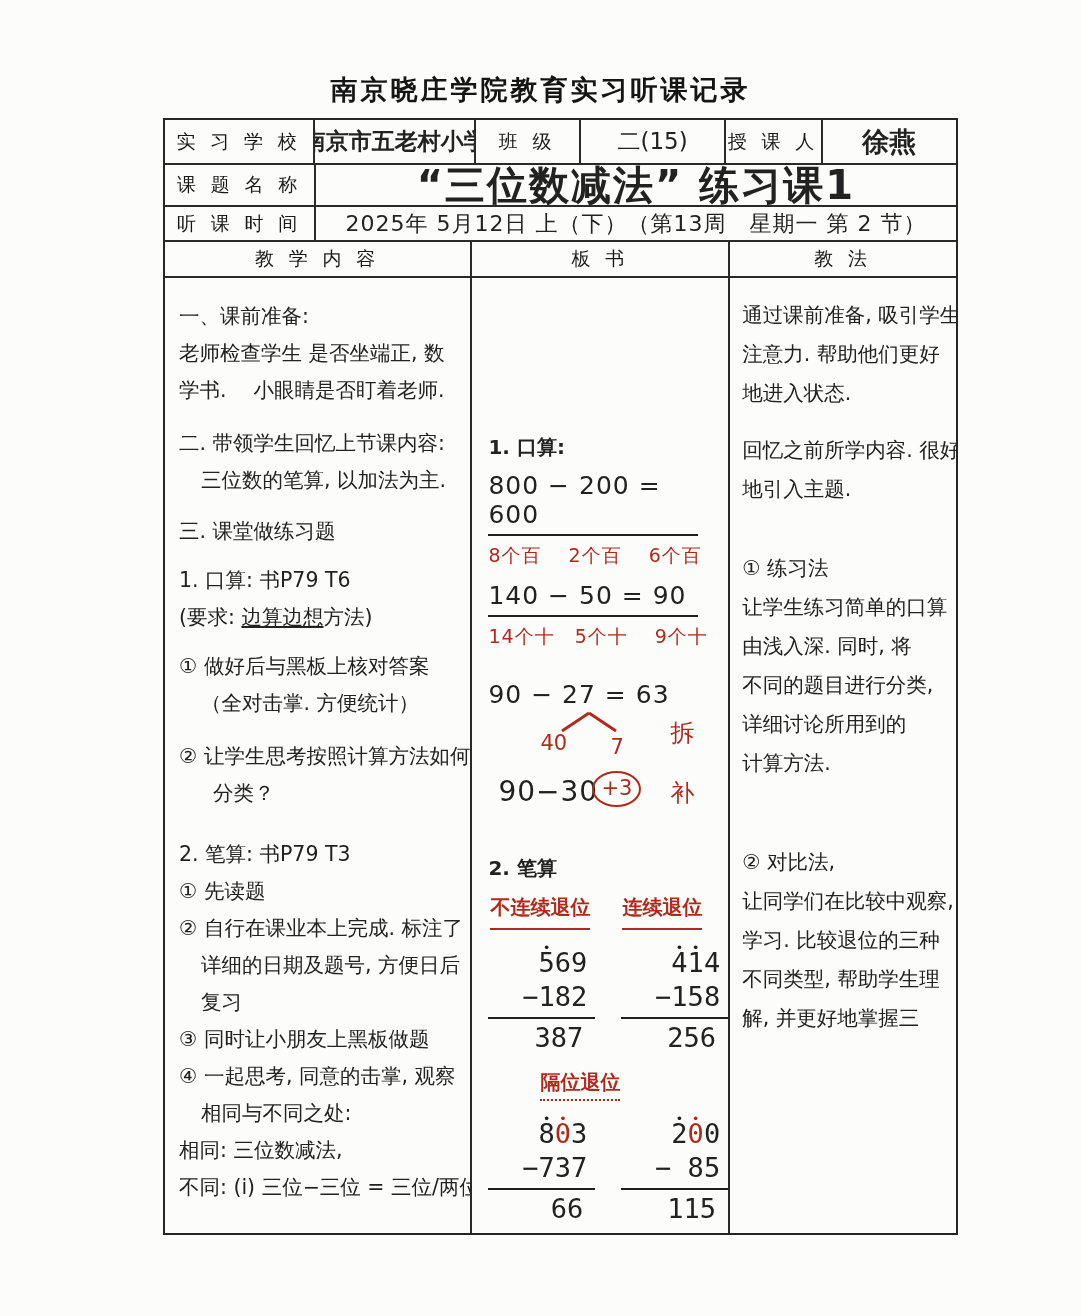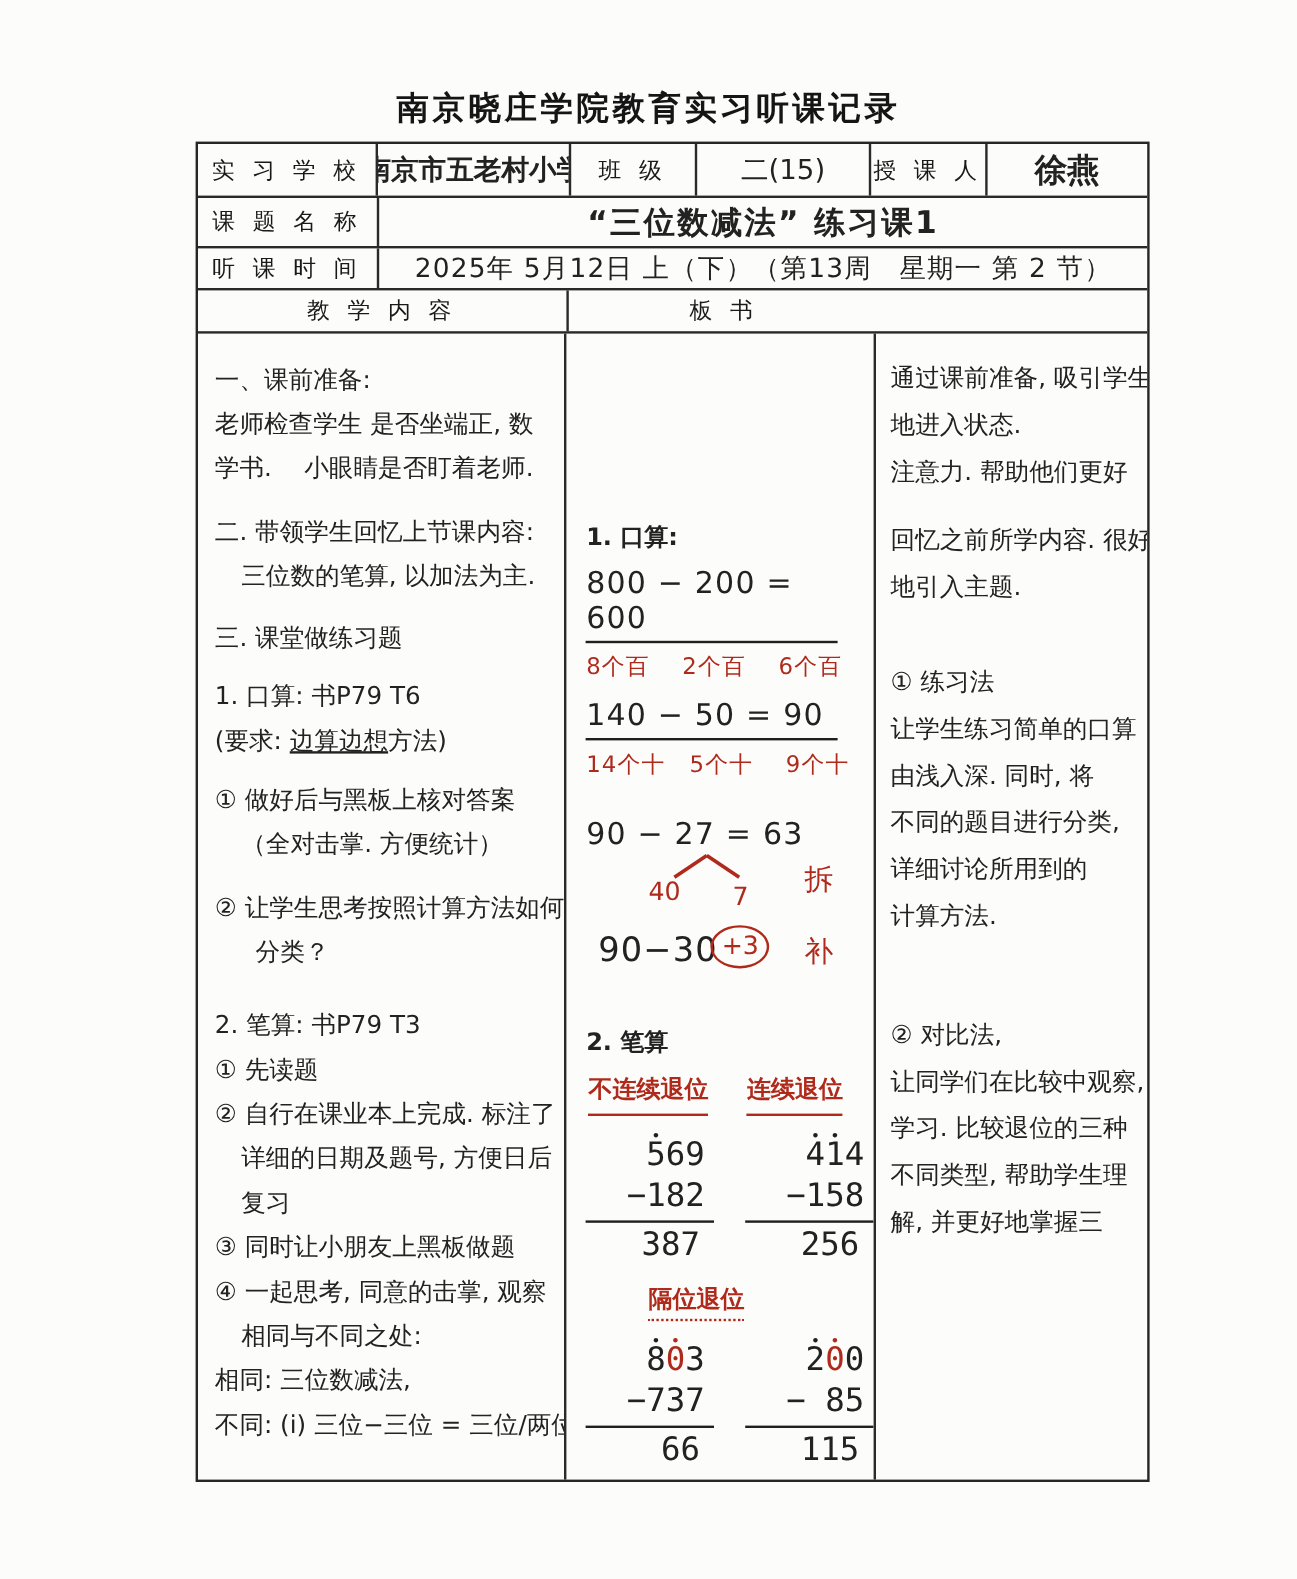--- a/index.html
+++ b/index.html
@@ -26,21 +26,21 @@
   .w-class-lab{width:105px;}
   .w-class{width:146px;}
   .w-teach-lab{width:97px;}
   .w-teach{width:134px;}
   .c1{width:309px;}
   .c2{width:259px;}
   .c3{width:227px;}
   .school-hw{font-size:23px;font-weight:bold;white-space:nowrap;}
   .class-hw{font-size:23px;}
   .teacher-hw{font-size:27px;font-weight:bold;}
-  .topic-hw{font-size:26px;font-weight:bold;letter-spacing:2px;}
+  .topic-hw{font-size:40px;font-weight:bold;letter-spacing:2px;}
   .time-hw{font-size:22px;letter-spacing:1px;}
   .colbody{display:block;padding:0;position:relative;}
   .teach-col{padding:20px 8px 0 14px;}
   .meth-col{padding:18px 6px 0 12px;}
   .tline{font-size:20.5px;line-height:37px;white-space:nowrap;}
   .mline{font-size:20.5px;line-height:39px;white-space:nowrap;}
   .g1{margin-top:16px;} .g2{margin-top:14px;} .g3{margin-top:12px;}
   .g4{margin-top:24px;} .g5{margin-top:40px;} .g6{margin-top:60px;} .g7{margin-top:18px;}
   .uline{text-decoration:underline;}
   .indent1{padding-left:22px;} .indent2{padding-left:34px;}
@@ -108,20 +108,21 @@
     </div>
 
     <div class="row r3">
       <div class="cell w-lab plabel">听 课 时 间</div>
       <div class="cell hw time-hw" style="flex:1">2025年 5月12日 上（下）（第13周　星期一 第 2 节）</div>
     </div>
 
     <div class="row rh">
       <div class="cell c1 plabel">教 学 内 容</div>
       <div class="cell c2 plabel">板 书</div>
+      <div class="cell c3 plabel">教 法</div>
     </div>
 
     <div class="row rc">
 
       <div class="cell c1 colbody teach-col hw">
         <div class="tline">一、课前准备:</div>
         <div class="tline">老师检查学生 是否坐端正, 数</div>
         <div class="tline">学书.　 小眼睛是否盯着老师.</div>
         <div class="tline g1">二. 带领学生回忆上节课内容:</div>
         <div class="tline indent1">三位数的笔算, 以加法为主.</div>
@@ -192,22 +193,22 @@
           <div class="vp vp2">
             <div class="vtop"><span class="d dotb">2</span><span class="d dotr dred">0</span><span class="d">0</span></div>
             <div class="vsub">− 85</div>
             <div class="vres">115</div>
           </div>
         </div>
       </div>
 
       <div class="cell c3 colbody meth-col hw">
         <div class="mline">通过课前准备, 吸引学生</div>
+        <div class="mline">注意力. 帮助他们更好</div>
         <div class="mline">地进入状态.</div>
-        <div class="mline">注意力. 帮助他们更好</div>
         <div class="mline g7">回忆之前所学内容. 很好</div>
         <div class="mline">地引入主题.</div>
         <div class="mline g5">① 练习法</div>
         <div class="mline">让学生练习简单的口算</div>
         <div class="mline">由浅入深. 同时, 将</div>
         <div class="mline">不同的题目进行分类,</div>
         <div class="mline">详细讨论所用到的</div>
         <div class="mline">计算方法.</div>
         <div class="mline g6">② 对比法,</div>
         <div class="mline">让同学们在比较中观察,</div>

